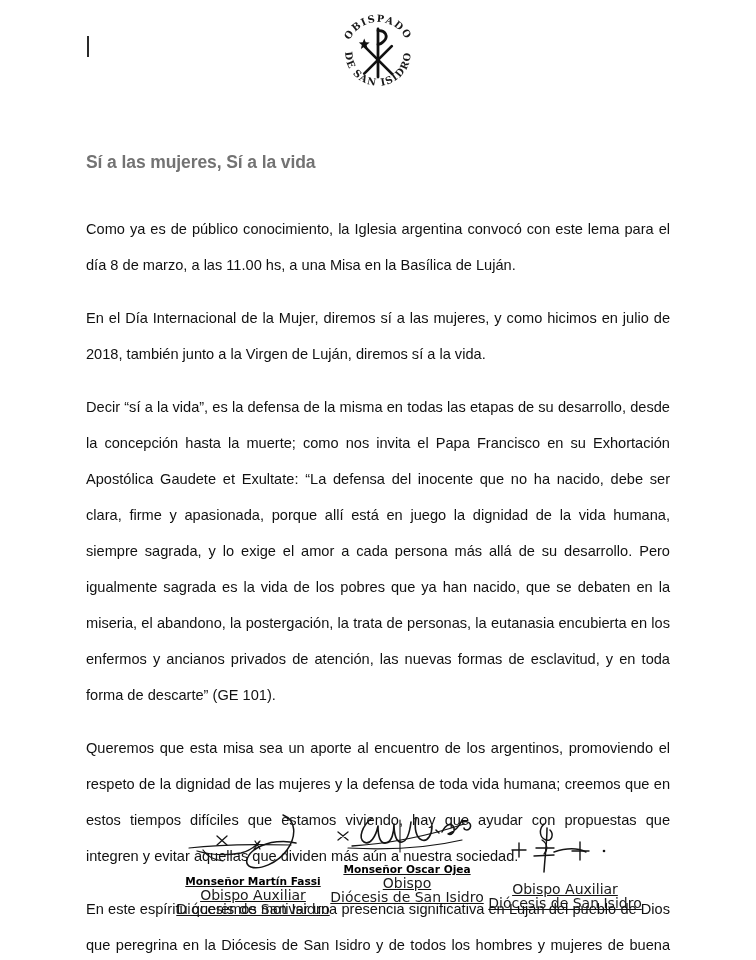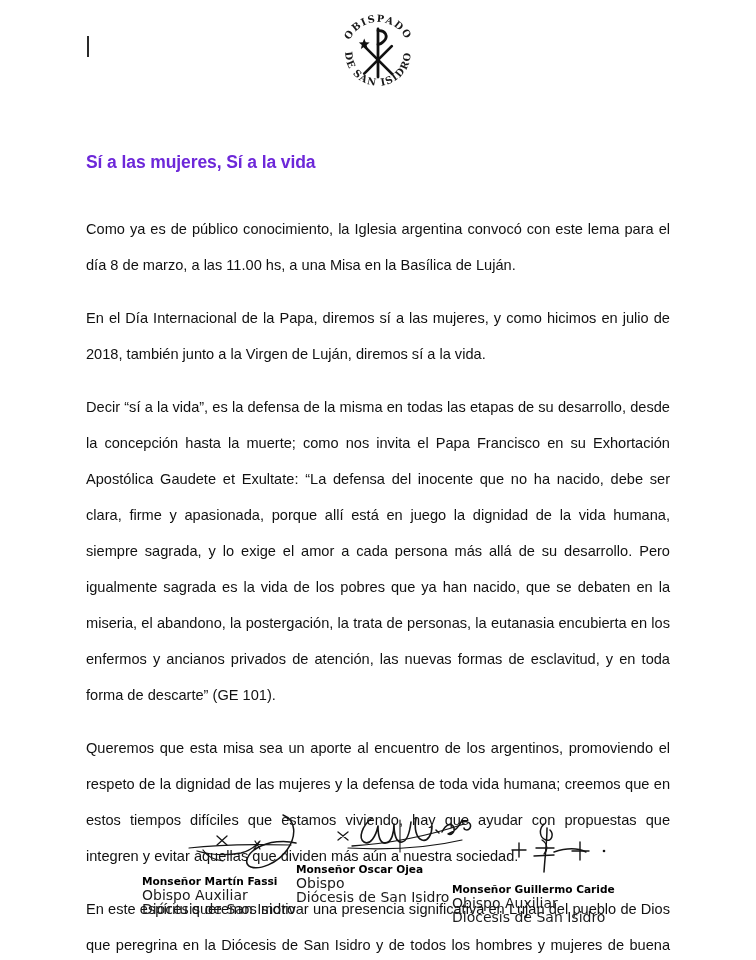--- a/index.html
+++ b/index.html
@@ -53,21 +53,21 @@
     left: 86px;
     top: 152px;
     width: 584px;
   }
   .doc-title {
     font-size: 17.5px;
     font-weight: bold;
     letter-spacing: -0.1px;
     margin: 0 0 38px 0;
     line-height: 1.2;
-    color: #6d28d9;
+    color: #737373;
   }
   .para {
     font-size: 14.6px;
     line-height: 36px;
     margin: 0 0 17px 0;
     text-align: justify;
     text-justify: inter-word;
     color: #111;
     hyphens: none;
   }
@@ -76,22 +76,23 @@
   
   .signatures {
     position: absolute;
     left: 0;
     top: 806px;
     width: 756px;
     height: 154px;
   }
   .sig-block {
     position: absolute;
-    text-align: left;
+    text-align: center;
     font-family: "DejaVu Sans", sans-serif;
+    text-decoration: underline;
   }
   .sig-fassi  { left: 142px;  top: 4px;  width: 222px; }
   .sig-ojea   { left: 296px;  top: 4px;   width: 222px; }
   .sig-caride { left: 452px;  top: 14px;  width: 226px; }
 
   .sig-mark { height: 64px; position: relative; }
   .sig-mark svg { display:block; margin: 0 auto; }
   .sig-ojea .sig-mark   { height: 52px; }
   .sig-caride .sig-mark { height: 62px; }
 
@@ -144,21 +145,21 @@
     </div>
 
   </div>
 
   <div class="content">
 
     <h1 class="doc-title">Sí a las mujeres, Sí a la vida</h1>
 
     <p class="para">Como ya es de público conocimiento, la Iglesia argentina convocó con este lema para el día 8 de marzo, a las 11.00 hs, a una Misa en la Basílica de Luján.</p>
 
-    <p class="para">En el Día Internacional de la Papa, diremos sí a las mujeres, y como hicimos en julio de 2018, también junto a la Virgen de Luján, diremos sí a la vida.</p>
+    <p class="para">En el Día Internacional de la Mujer, diremos sí a las mujeres, y como hicimos en julio de 2018, también junto a la Virgen de Luján, diremos sí a la vida.</p>
 
 
     <p class="para">Decir “sí a la vida”, es la defensa de la misma en todas las etapas de su desarrollo, desde la concepción hasta la muerte; como nos invita el Papa Francisco en su Exhortación Apostólica Gaudete et Exultate: “La defensa del inocente que no ha nacido, debe ser clara, firme y apasionada, porque allí está en juego la dignidad de la vida humana, siempre sagrada, y lo exige el amor a cada persona más allá de su desarrollo. Pero igualmente sagrada es la vida de los pobres que ya han nacido, que se debaten en la miseria, el abandono, la postergación, la trata de personas, la eutanasia encubierta en los enfermos y ancianos privados de atención, las nuevas formas de esclavitud, y en toda forma de descarte” (GE 101).</p>
 
     <p class="para">Queremos que esta misa sea un aporte al encuentro de los argentinos, promoviendo el respeto de la dignidad de las mujeres y la defensa de toda vida humana; creemos que en estos tiempos difíciles que estamos viviendo, hay que ayudar con propuestas que integren y evitar aquellas que dividen más aún a nuestra sociedad.</p>
 
     <p class="para">En este espíritu queremos motivar una presencia significativa  en Lujan del pueblo de Dios que peregrina en la Diócesis de San Isidro y de todos los hombres y mujeres de buena voluntad que se quieran unir en esta plegaria por la vida.</p>
 
   </div>
 
@@ -214,20 +215,19 @@
             <path d="M74,4 C68,10 70,18 76,20 C82,22 84,14 80,10" stroke-width="1.5"></path>
             <path d="M77,8 C77,22 75,36 74,52" stroke-width="1.5"></path>
             <path d="M66,28 l18,0 M64,36 l20,-1" stroke-width="1.4"></path>
             <path d="M84,32 C96,28 108,28 116,32" stroke-width="1.4"></path>
             <path d="M110,22 l0,18 M102,31 l17,0" stroke-width="1.4"></path>
             <circle cx="134" cy="31" r="1.3" fill="#151515" stroke="none"></circle>
             <path d="M72,20 C78,24 78,30 74,34" stroke-width="1.2"></path>
           </g>
         </svg>
       </div>
-      <div class="sig-name">Monseñor Guillermo Caride</div>
       <div class="sig-role">Obispo Auxiliar</div>
       <div class="sig-diocese">Diócesis de San Isidro</div>
     </div>
 
   </div>
 
 </div>
 
 </body></html>

